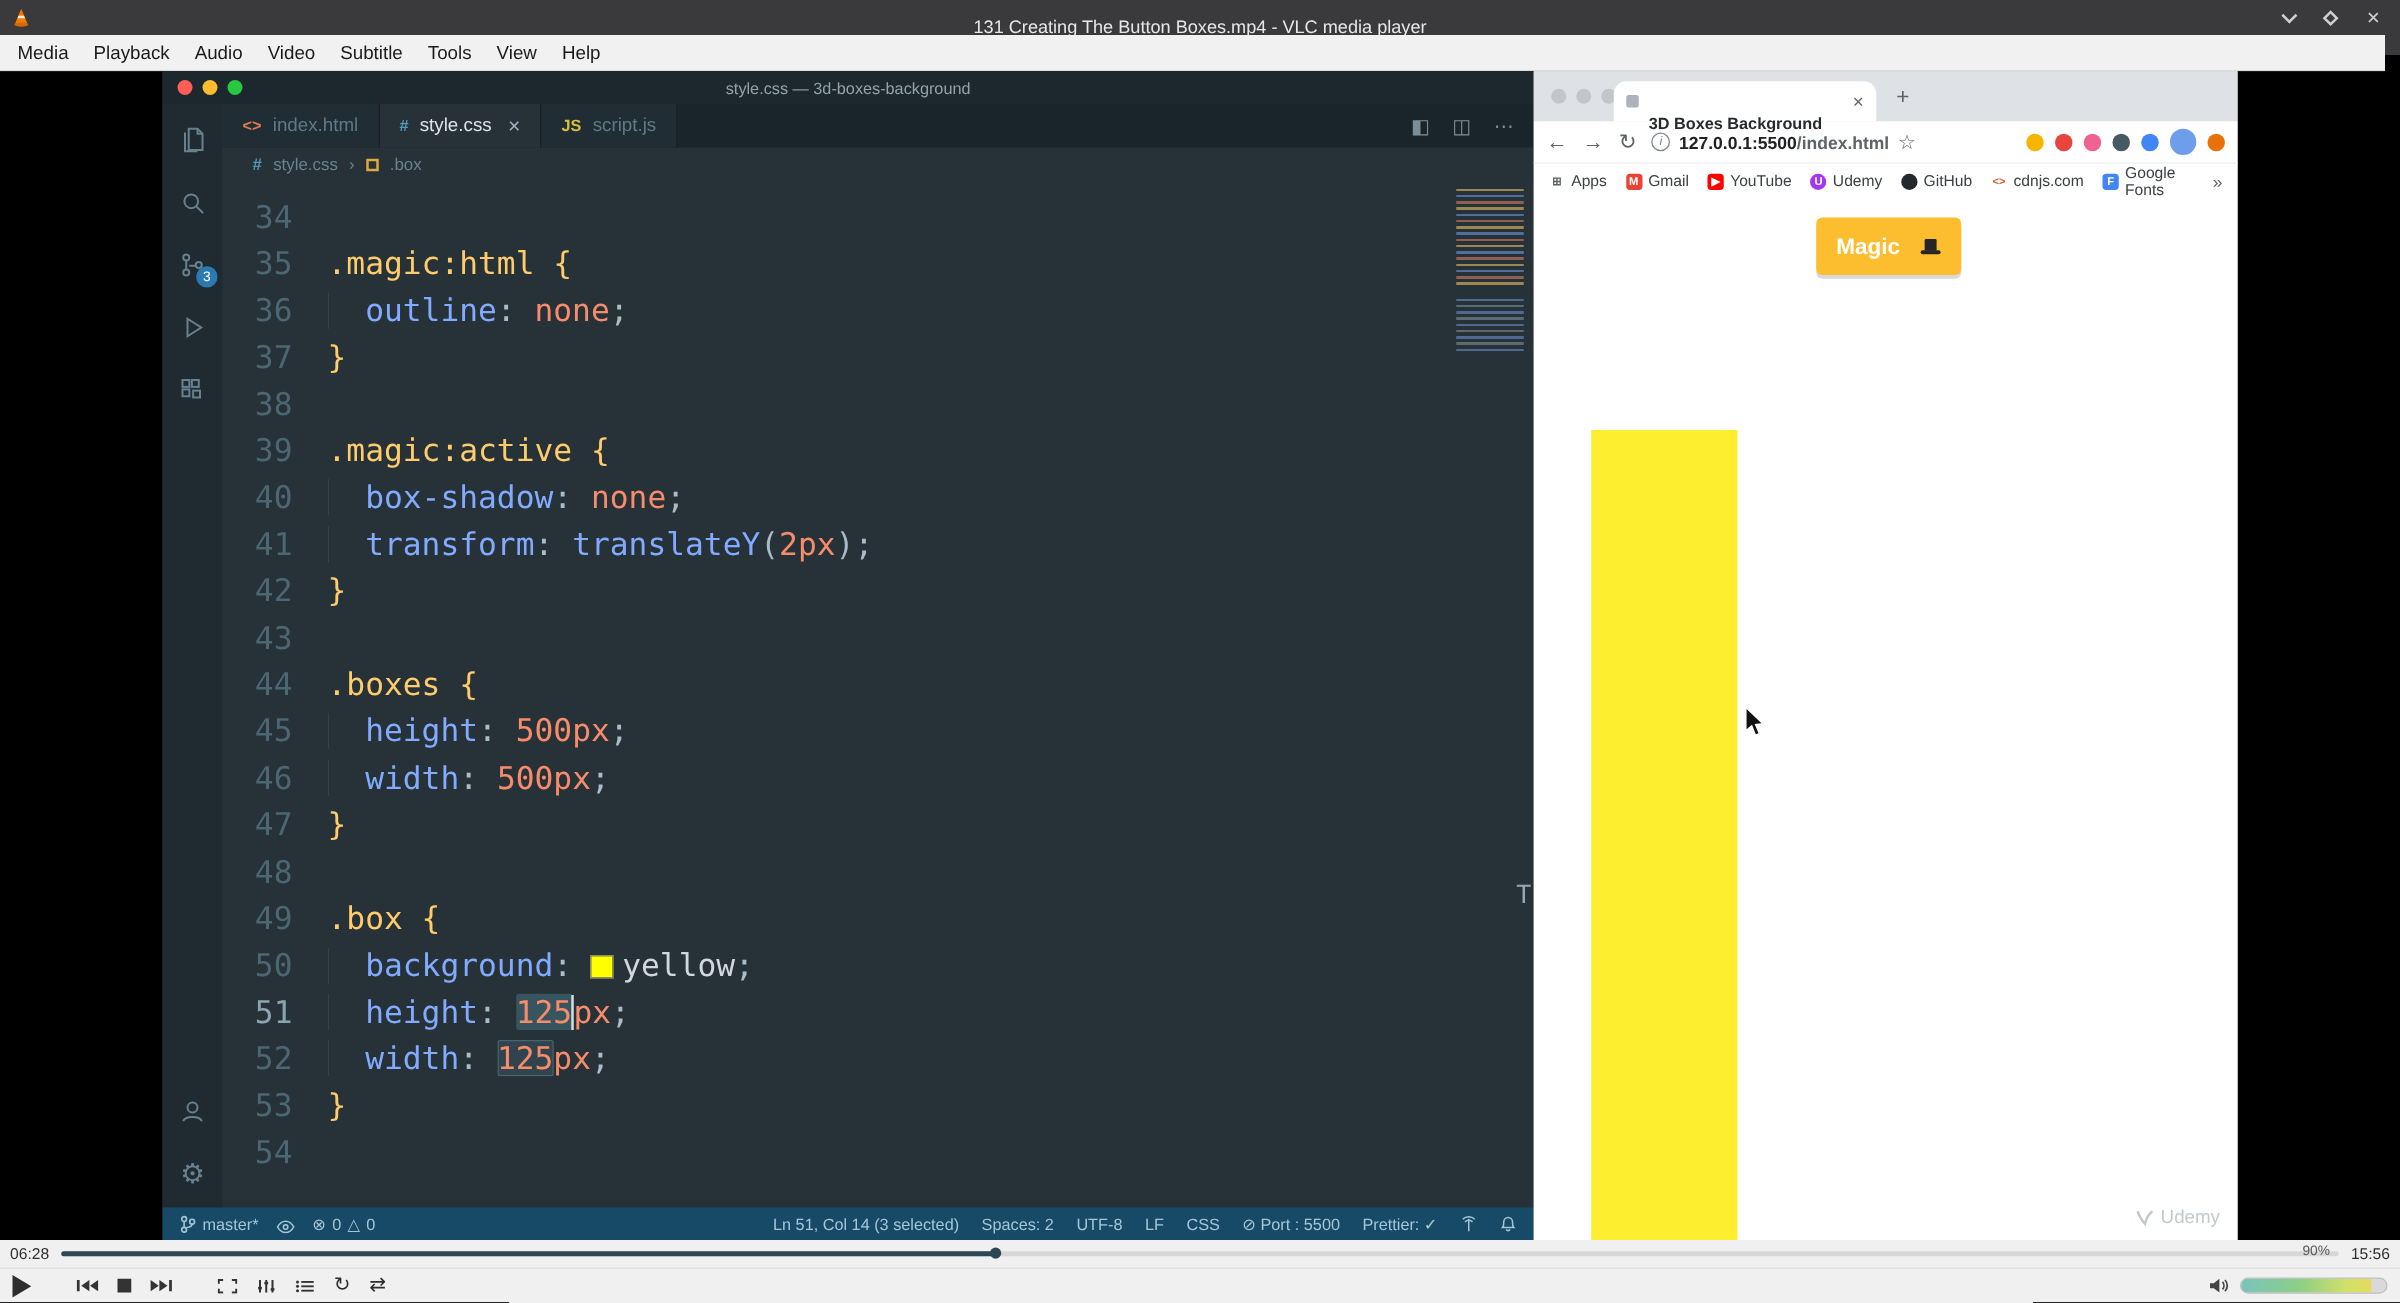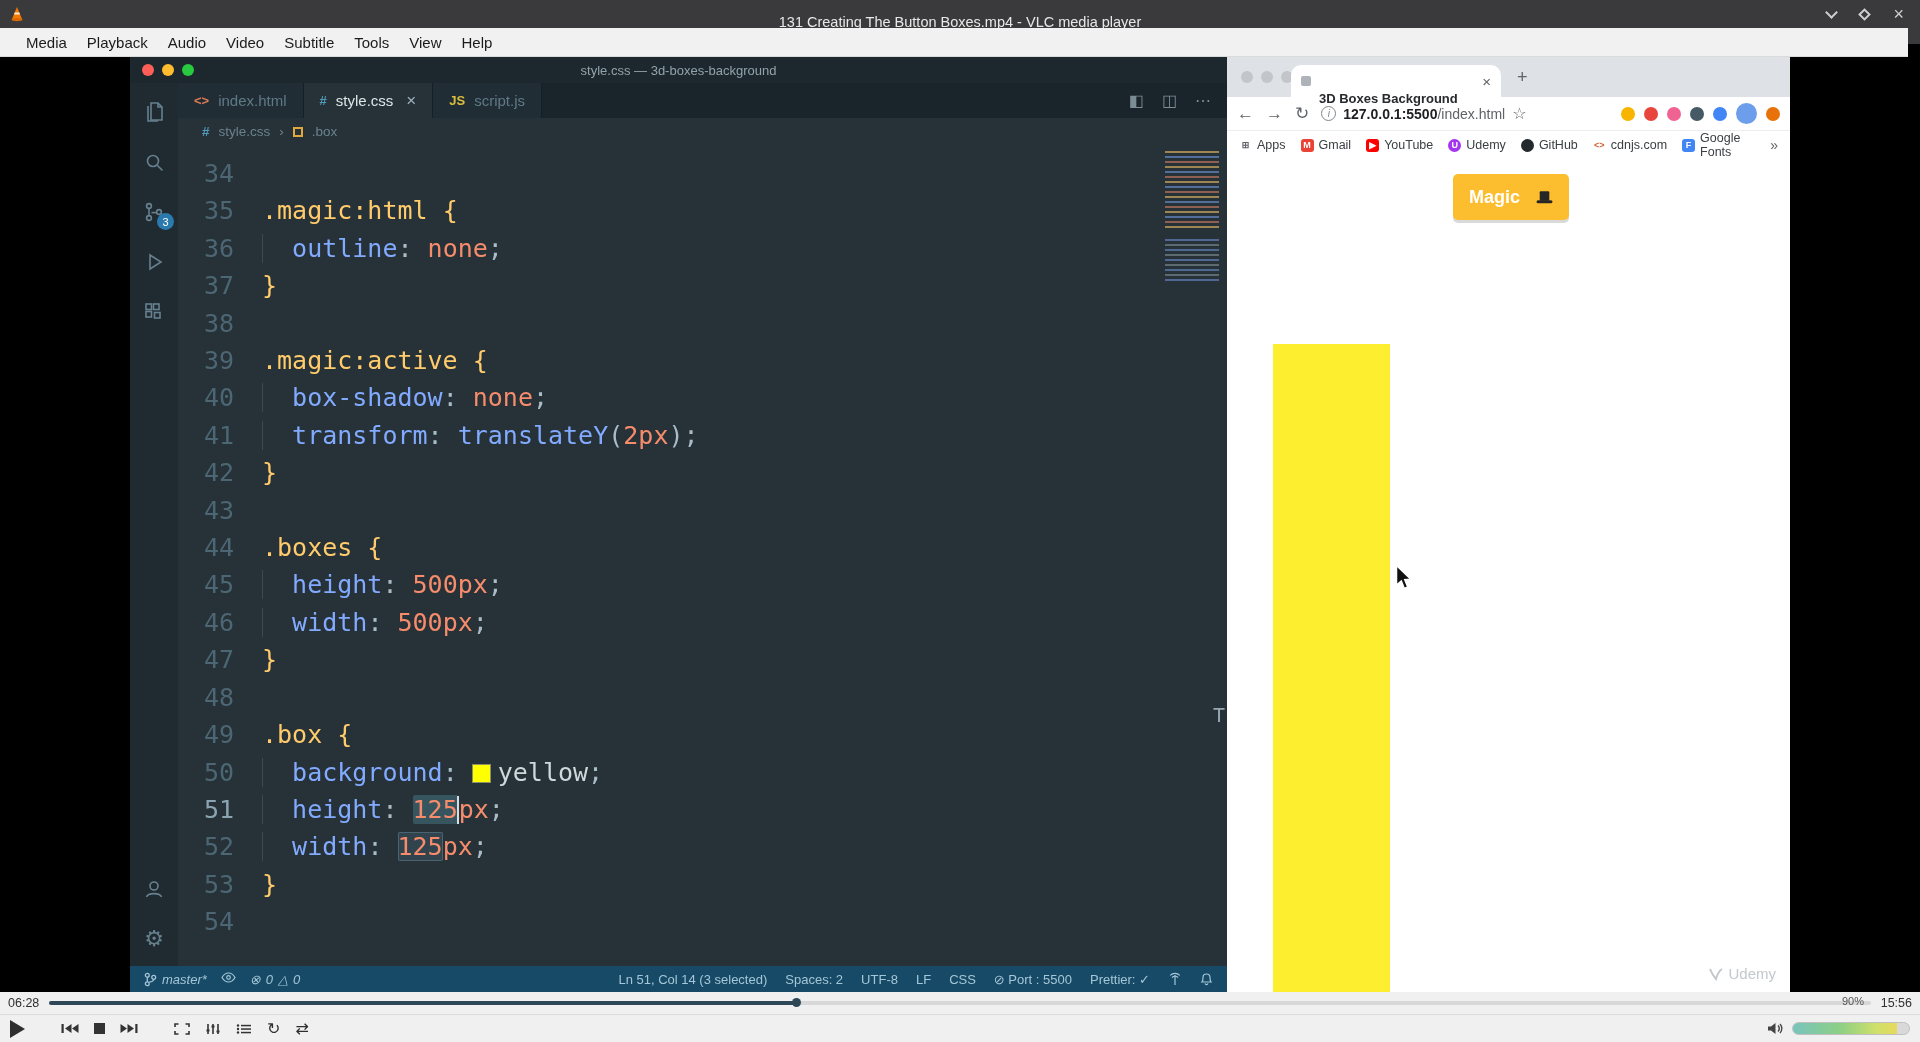--- a/index.html
+++ b/index.html
@@ -10,21 +10,21 @@
 
   
   .titlebar { position:absolute; top:0; left:0; right:0; height:44px; background:#3a3a3c; display:flex; align-items:center; }
   .tb-title { position:absolute; left:0; right:0; text-align:center; font-size:14.5px; color:#e8e8e8; }
   .tb-logo { position:absolute; left:8px; top:5px; }
   .tb-controls { position:absolute; right:16px; top:0; height:28px; display:flex; gap:24px; align-items:center; }
   .chev { width:9px; height:9px; border-right:2px solid #cfcfcf; border-bottom:2px solid #cfcfcf; transform:rotate(45deg); margin-top:-4px; }
   .diam { width:9px; height:9px; border:2px solid #cfcfcf; transform:rotate(45deg); }
   .xclose { font-size:18px; color:#cfcfcf; line-height:1; }
 
-  .menubar { position:absolute; top:28px; left:0; right:12px; height:29px; background:#f1f1f1; border-bottom:1px solid #dadada; display:flex; align-items:center; padding-left:16px; font-size:15px; color:#1b1b1b; }
+  .menubar { position:absolute; top:28px; left:0; right:12px; height:29px; background:#f1f1f1; border-bottom:1px solid #dadada; display:flex; align-items:center; padding-left:4px; font-size:15px; color:#1b1b1b; }
   .menu-item { padding:3px 10px; }
 
   .video { position:absolute; top:57px; left:0; width:1920px; height:935px; background:#000; }
 
   
   .vscode { position:absolute; left:130px; top:0; width:1097px; height:935px; background:#263238; display:flex; flex-direction:column; }
   .vsc-title { height:26px; background:#1d282e; position:relative; display:flex; align-items:center; justify-content:center; font-size:13px; color:#93a3ab; flex:none; }
   .lights { position:absolute; left:12px; top:7px; display:flex; gap:8px; }
   .light { width:12px; height:12px; border-radius:50%; }
   .vsc-body { flex:1; display:flex; min-height:0; }
@@ -65,42 +65,42 @@
   .swatch { display:inline-block; width:17px; height:17px; margin-right:8px; vertical-align:-1px; outline:1px solid #8a8f68; }
 
   .minimap { position:absolute; top:6px; right:8px; width:56px; height:150px; }
   .mm1 { position:absolute; top:0; right:0; width:54px; height:78px;
     background:repeating-linear-gradient(180deg, rgba(255,203,107,.55) 0 2px, transparent 2px 5px, rgba(130,170,255,.5) 5px 7px, transparent 7px 10px, rgba(247,140,108,.5) 10px 12px, transparent 12px 15px); }
   .mm2 { position:absolute; top:88px; right:0; width:54px; height:42px;
     background:repeating-linear-gradient(180deg, rgba(130,170,255,.45) 0 2px, transparent 2px 5px, rgba(176,190,197,.4) 5px 7px, transparent 7px 10px); }
   .stray { position:absolute; right:2px; top:552px; color:#97a7b0; font-size:20px; font-family:"DejaVu Sans Mono", monospace; }
 
   .vsc-status { height:26px; background:#174a66; display:flex; align-items:center; font-size:13px; color:#a5c6d8; padding:0 14px; flex:none; }
-  .s-left { display:flex; align-items:flex-start; gap:14px;font-style:italic; }
+  .s-left { display:flex; align-items:flex-end; gap:14px; }
   .s-item { display:flex; align-items:center; gap:5px; }
   .s-left svg, .s-right svg { stroke:#a5c6d8; fill:none; stroke-width:1.2; }
   .s-right { margin-left:auto; display:flex; align-items:center; gap:18px; }
   #status-items { display:flex; align-items:center; gap:18px; }
 
   
   .chrome { position:absolute; left:1227px; top:0; width:563px; height:935px; background:#fff; display:flex; flex-direction:column; }
   .c-tabstrip { height:40px; background:#dee1e6; position:relative; flex:none; }
   .c-lights { position:absolute; left:14px; top:14px; display:flex; gap:8px; }
   .c-light { width:12px; height:12px; border-radius:50%; background:#c2c5c9; }
   .c-tab { position:absolute; left:64px; top:8px; width:210px; height:32px; background:#fff; border-radius:10px 10px 0 0; display:flex; align-items:center; padding:0 10px; gap:8px; }
   .c-tab-fav { width:10px; height:10px; border-radius:2px; background:#aeb3b9; flex:none; }
   .c-tab-title { font-size:13px; font-weight:bold; color:#27292d; flex:1; white-space:nowrap; overflow:hidden;margin-top:35px; }
   .c-tab-close { color:#5f6368; font-size:15px; }
   .c-plus { position:absolute; left:290px; top:10px; font-size:18px; color:#5f6368; }
   .c-toolbar { height:34px; background:#fff; display:flex; align-items:center; gap:12px; padding:0 10px; border-bottom:1px solid #ebedef; flex:none; font-size:17px; color:#5f6368; }
   .navg { line-height:1; }
   .urlbox { flex:1; display:flex; align-items:center; gap:7px; min-width:0; }
   .info-dot { width:15px; height:15px; border:1.5px solid #80868b; border-radius:50%; font-size:10px; display:flex; align-items:center; justify-content:center; color:#80868b; flex:none; font-style:italic; }
   .url { font-size:14px; color:#202124; font-weight:bold; white-space:nowrap; overflow:hidden; }
-  .url .path { color:#5f6368; font-weight:normal; }
+  .url .path { color:#5f6368; font-weight:bold; }
   .star { font-size:16px; }
   .ext-icons { display:flex; align-items:center; gap:9px; }
   .extdot { width:14px; height:14px; border-radius:50%; }
   .avatar { width:21px; height:21px; border-radius:50%; }
   .c-bookmarks { height:28px; display:flex; align-items:center; gap:15px; padding:0 12px; font-size:12.5px; color:#3c4043; flex:none; background:#fff; }
   .bm { display:flex; align-items:center; gap:5px; }
   .bm-fav { width:13px; height:13px; border-radius:3px; font-size:9px; display:flex; align-items:center; justify-content:center; font-weight:bold; flex:none; }
   .bm-overflow { margin-left:auto; font-size:14px; color:#5f6368; }
   .c-page { flex:1; position:relative; background:#fff; overflow:hidden; }
   .magic-btn { position:absolute; left:226px; top:15px; width:116px; height:46px; border-radius:5px; display:flex; align-items:center; justify-content:center; gap:16px; color:#fff; font-size:18px; font-weight:bold; box-shadow:0 3px 0 rgba(0,0,0,.15); }

